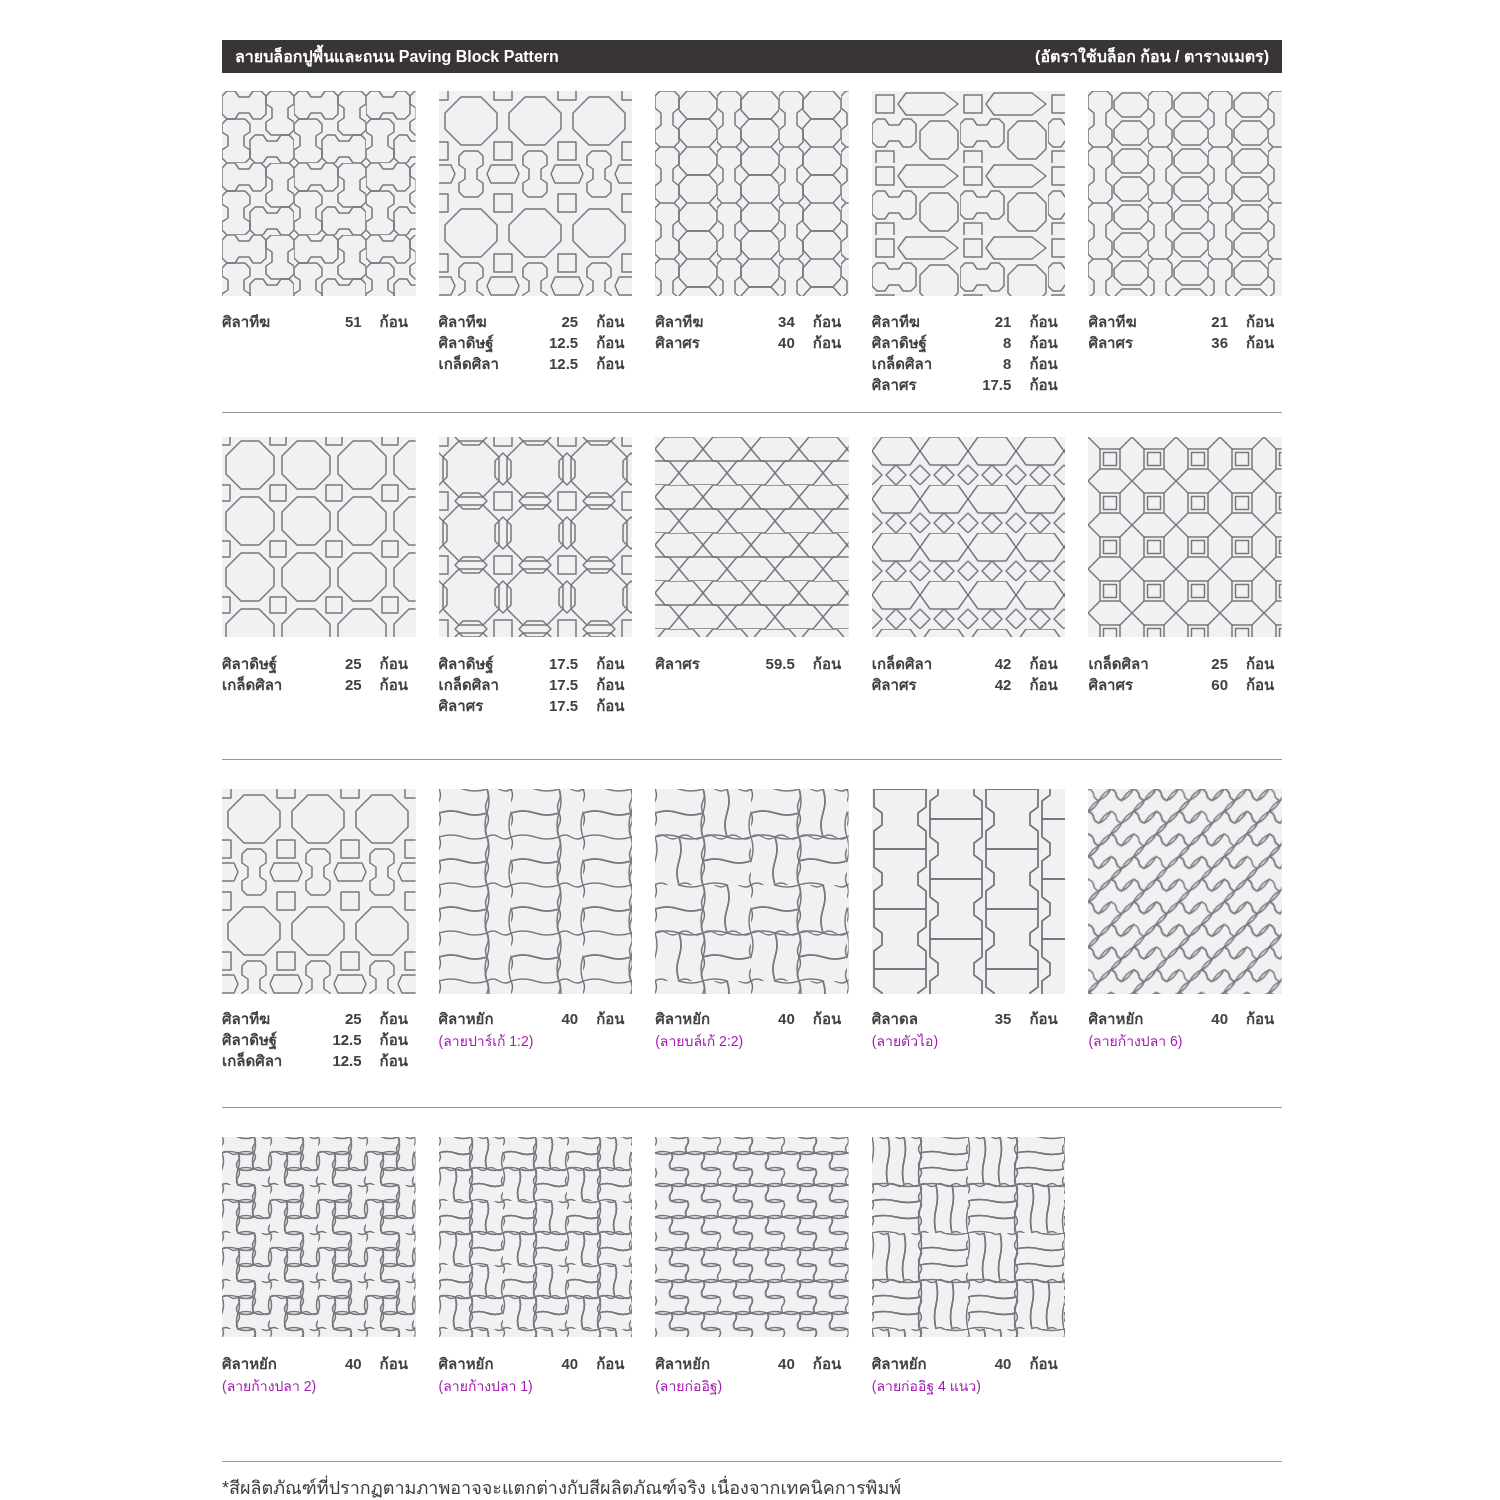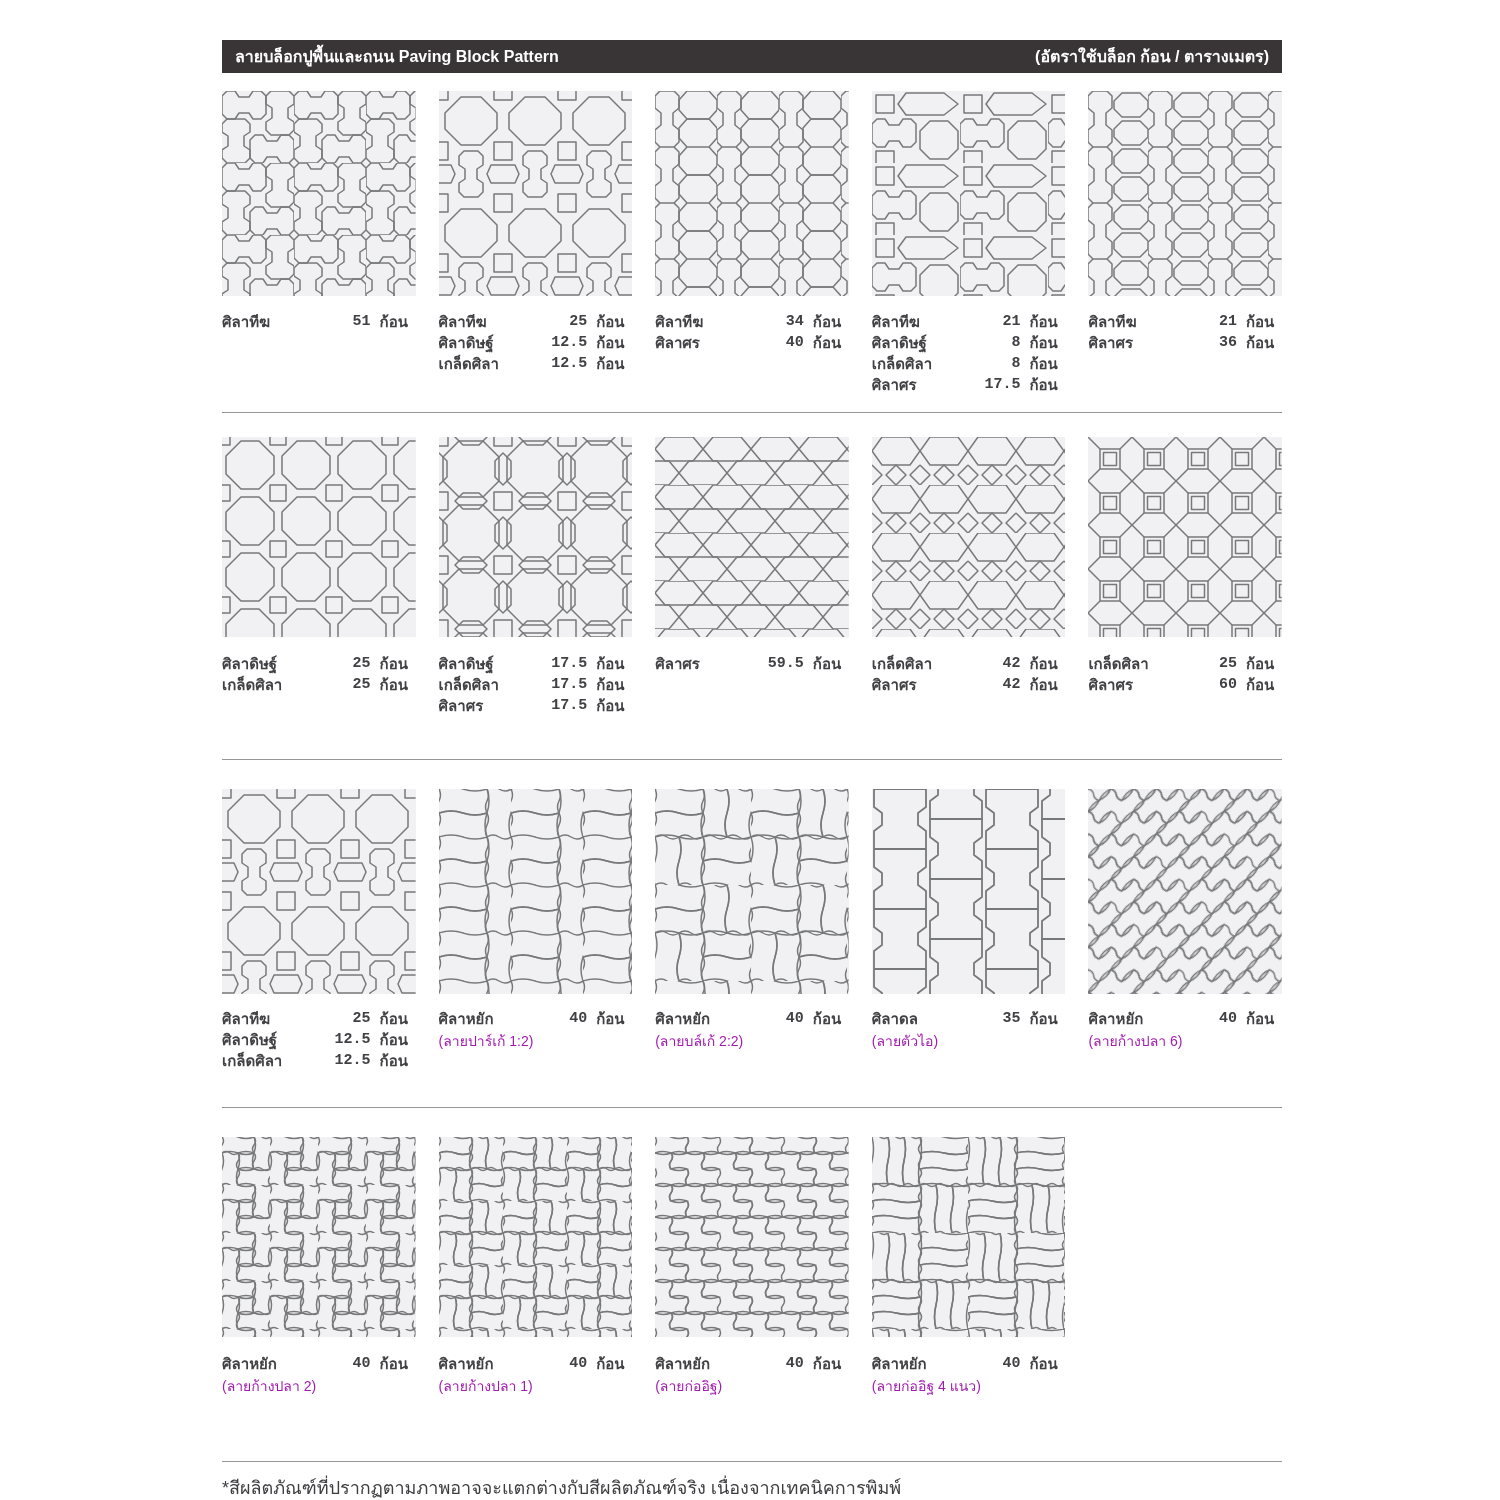--- a/index.html
+++ b/index.html
@@ -4,22 +4,22 @@
 <style>
   html,body{margin:0;padding:0;background:#ffffff;}
   body{width:1500px;height:1500px;font-family:"Liberation Sans","DejaVu Sans",sans-serif;-webkit-font-smoothing:antialiased;}
   .page{box-sizing:border-box;width:1500px;height:1500px;padding:40px 218px 0 222px;position:relative;overflow:hidden;}
   .header-bar{height:33px;background:#393436;color:#fff;display:flex;align-items:center;justify-content:space-between;padding:0 13px;box-sizing:border-box;font-size:16px;font-weight:bold;}
   .grid{display:grid;grid-template-columns:repeat(5,1fr);column-gap:23px;}
   .swatch{display:block;width:100%;background:#f1f1f3;}
   .labels{margin-top:15px;font-size:15px;font-weight:bold;color:#414145;line-height:21px;}
   .item{display:flex;align-items:center;}
   .nm{flex:1;white-space:nowrap;overflow:hidden;}
-  .qty{min-width:40px;text-align:right;font-family:Liberation Mono, monospace;}
-  .un{width:36px;margin-left:9px;text-align:left;}
+  .qty{min-width:40px;text-align:right;}
+  .un{width:36px;margin-left:18px;text-align:left;}
   .variant{font-weight:normal;font-size:14px;color:#a21caf;margin-top:2px;white-space:nowrap;}
   .divider{border:0;border-top:1px solid #96969a;margin:0;}
   .mh88{min-height:88px;}.mh90{min-height:90px;}.mh85{min-height:85px;}.mh92{min-height:92px;}
   .mt13{margin-top:13px;}.mt16{margin-top:16px;}.mt14{margin-top:14px;}
   .sw-mt18{margin-top:18px;}.sw-mt24{margin-top:24px;}.sw-mt29{margin-top:29px;}
   .footer-note{font-size:18px;color:#3d3d40;margin-top:11px;}
   .defs-holder{position:absolute;width:0;height:0;overflow:hidden;}
 </style>
 </head>
 <body>

